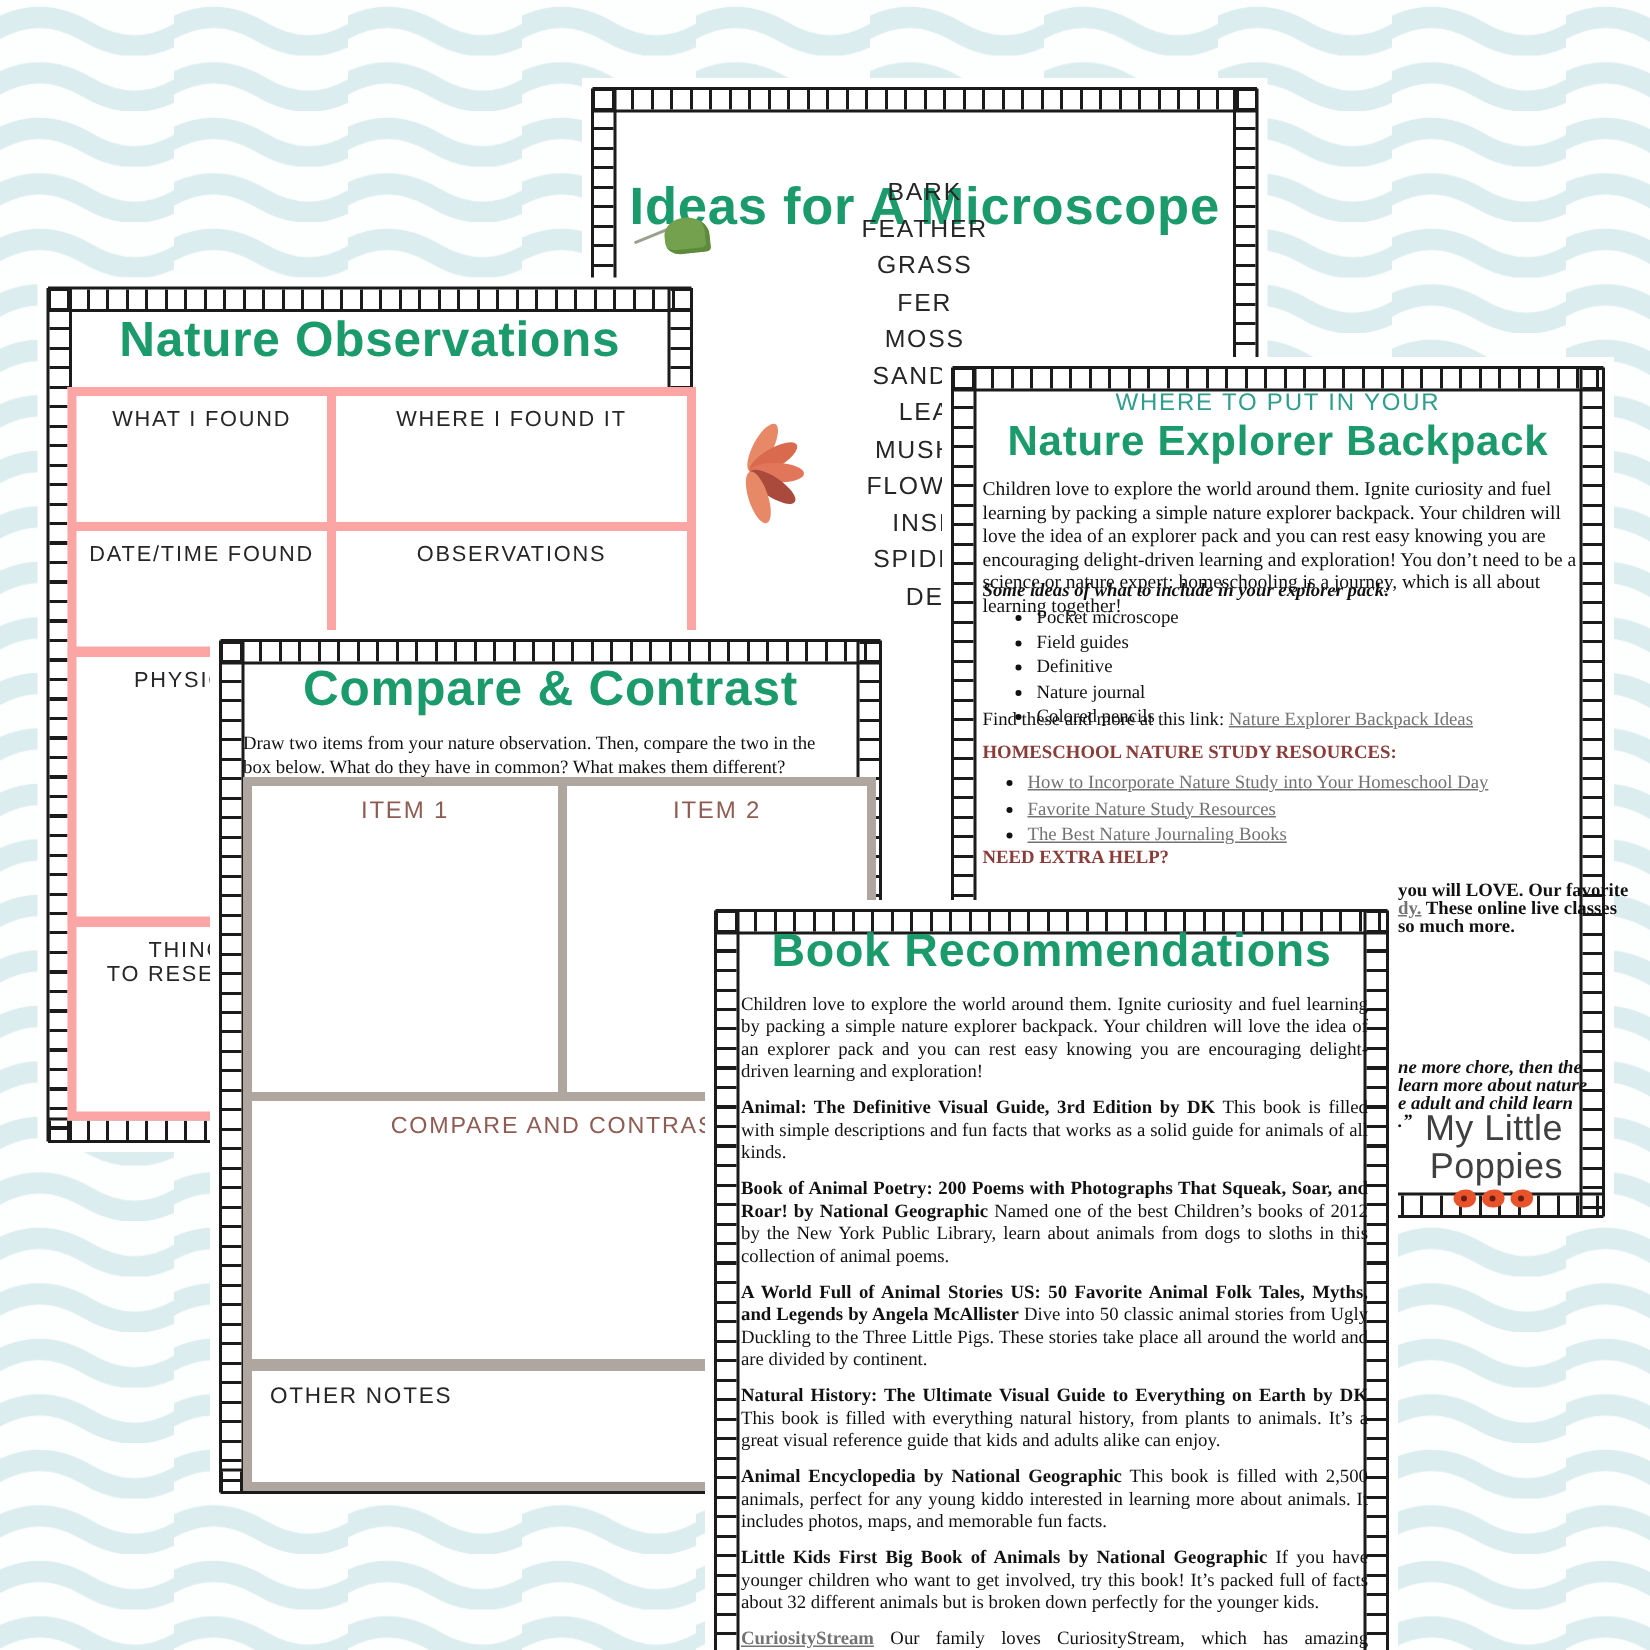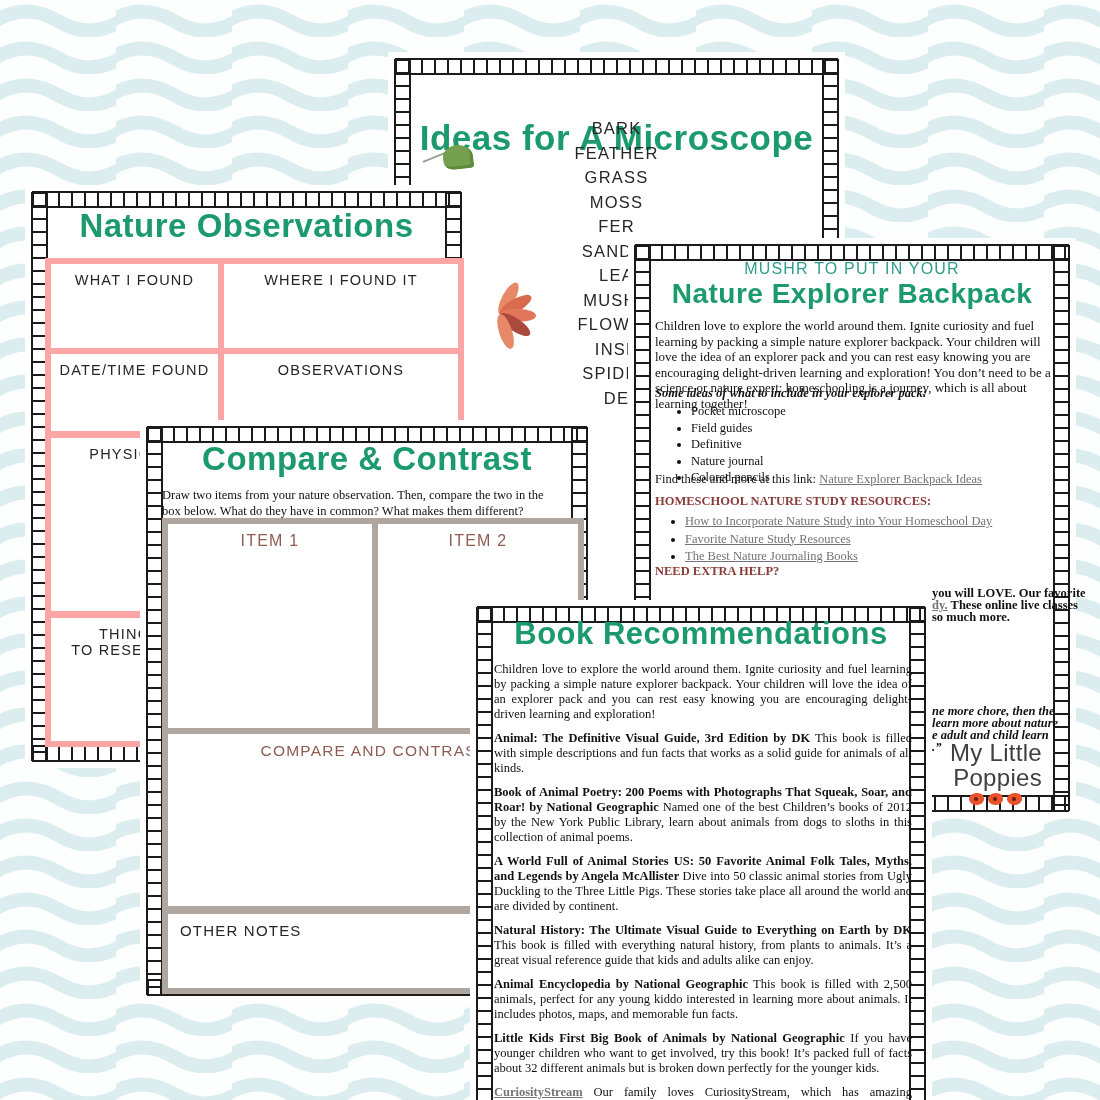--- a/index.html
+++ b/index.html
@@ -82,22 +82,22 @@
         <i class="h ht"></i>
         <i class="h hb"></i>
         <i class="v vl"></i>
         <i class="v vr"></i>
       </div>
     <div class="t-green" style="top:66px;font-size:35px;">Ideas for A Microscope</div>
     <div id="micro-list" class="caps">
       <div>BARK</div>
       <div>FEATHER</div>
       <div>GRASS</div>
+      <div>FER</div>
       <div>MOSS</div>
-      <div>FER</div>
       <div>SAND C</div>
       <div>LEA</div>
       <div>MUSHR</div>
       <div>FLOWER</div>
       <div>INSE</div>
       <div>SPIDER</div>
       <div>DE</div>
     </div>
     <span id="leaf-stem"></span>
     <span id="leaf-green"></span>
@@ -164,21 +164,21 @@
     </div>
   </div>
 
   <div class="page" id="p-back">
     <div class="frame">
         <i class="h ht"></i>
         <i class="h hb"></i>
         <i class="v vl"></i>
         <i class="v vr"></i>
       </div>
-    <div class="caps" style="position:absolute;top:22px;left:0;right:0;text-align:center;font-size:16px;color:#2f9e8c;">MUSHR TO PUT IN YOUR</div>
+    <div class="caps" style="position:absolute;top:22px;left:0;right:0;text-align:center;font-size:16px;color:#2f9e8c;">WHERE TO PUT IN YOUR</div>
     <div class="t-green" style="top:40px;font-size:28px;">Nature Explorer Backpack</div>
     <div class="bk-body serif" style="top:80px;">Children love to explore the world around them. Ignite curiosity and fuel learning by packing a simple nature explorer backpack. Your children will love the idea of an explorer pack and you can rest easy knowing you are encouraging delight-driven learning and exploration! You don’t need to be a science or nature expert: homeschooling is a journey, which is all about learning together!</div>
     <div class="bk-body serif" style="top:148px;font-style:italic;font-weight:bold;font-size:12.5px;">Some ideas of what to include in your explorer pack:</div>
     <ul class="bk-ul serif" style="position:absolute;left:27px;top:166px;width:380px;">
       <li>Pocket microscope</li>
       <li>Field guides</li>
       <li>Definitive</li>
       <li>Nature journal</li>
       <li>Colored pencils</li>
     </ul>

